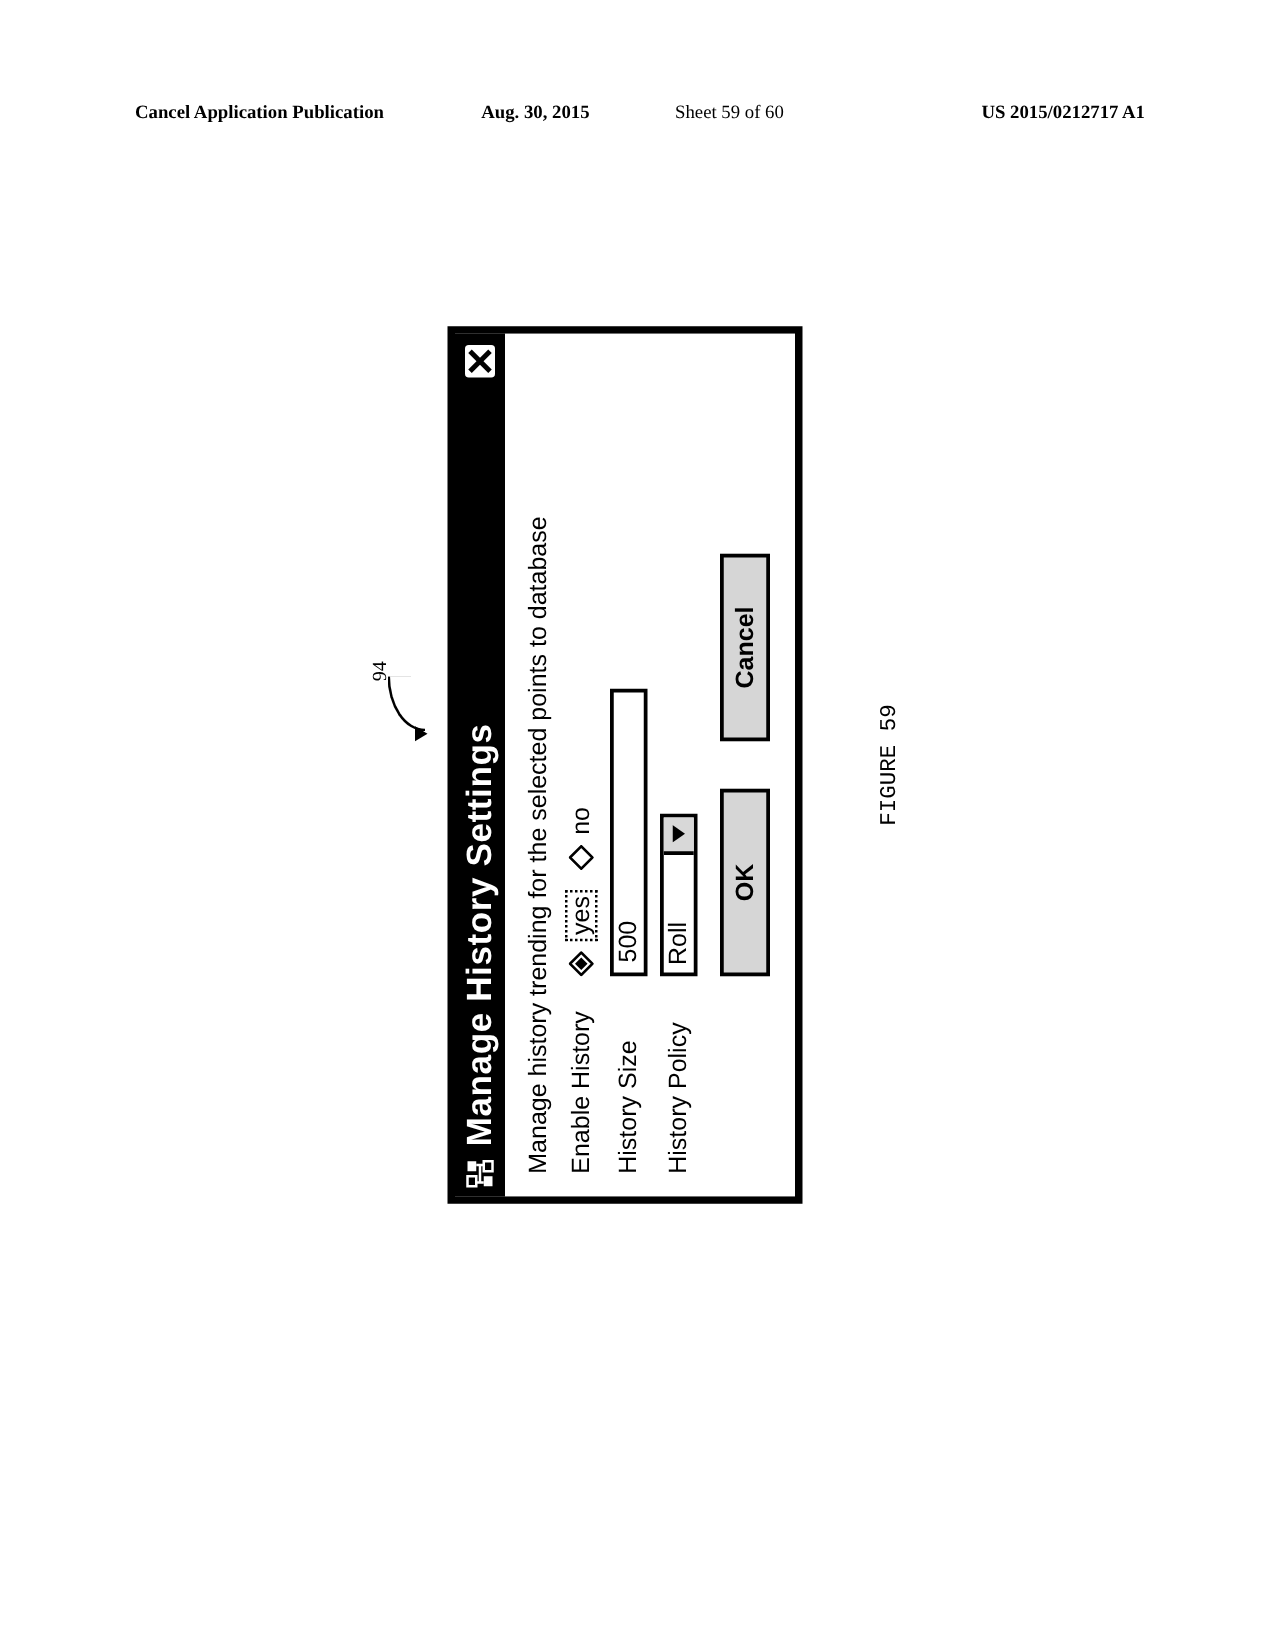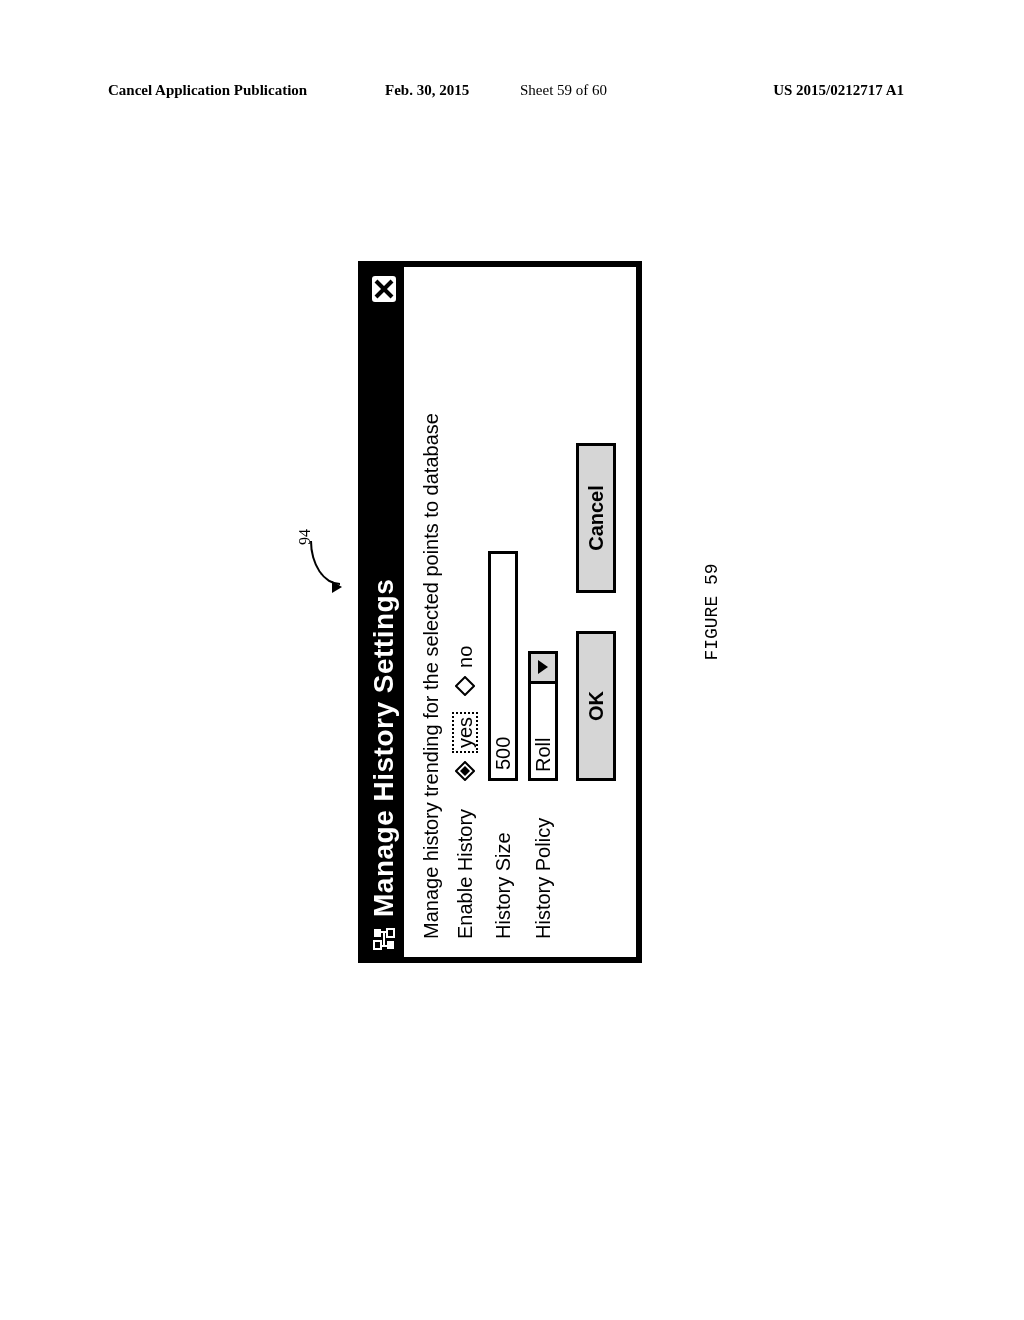--- a/index.html
+++ b/index.html
@@ -13,22 +13,22 @@
   }
   .page-header {
     position: absolute;
     top: 82px;
     left: 0;
     width: 100%;
     font-size: 15px;
   }
   .hdr-left  { position: absolute; left: 108px; font-weight: bold; }
   .hdr-mid   { position: absolute; left: 385px; font-weight: bold; }
-  .hdr-sheet { position: absolute; left: 520px; }
-  .hdr-right { position: absolute; right: 120px; font-weight: bold; }
+  .hdr-sheet { position: absolute; left: 540px; }
+  .hdr-right { position: absolute; right: 108px; font-weight: bold; }
 
   
   .rot-wrap {
     position: absolute;
     left: 512px;
     top: 612px;
     transform: translate(-50%, -50%) rotate(-90deg);
     transform-origin: center center;
   }
   .fig-col {
@@ -191,21 +191,21 @@
     font-family: "Courier New", Courier, monospace;
     font-size: 18px;
     margin-top: 40px;
   }
 </style>
 </head>
 <body>
 
 <div class="page-header">
   <span class="hdr-left">Cancel Application Publication</span>
-  <span class="hdr-mid">Feb. 30, 2015</span>
+  <span class="hdr-mid">Aug. 30, 2015</span>
   <span class="hdr-sheet">Sheet 59 of 60</span>
   <span class="hdr-right">US 2015/0212717 A1</span>
 </div>
 
 <div class="rot-wrap">
   <div class="fig-col">
 
     <div class="ref-row">
       <span class="ref-num">94</span>
       <span class="ref-arrow"></span>

